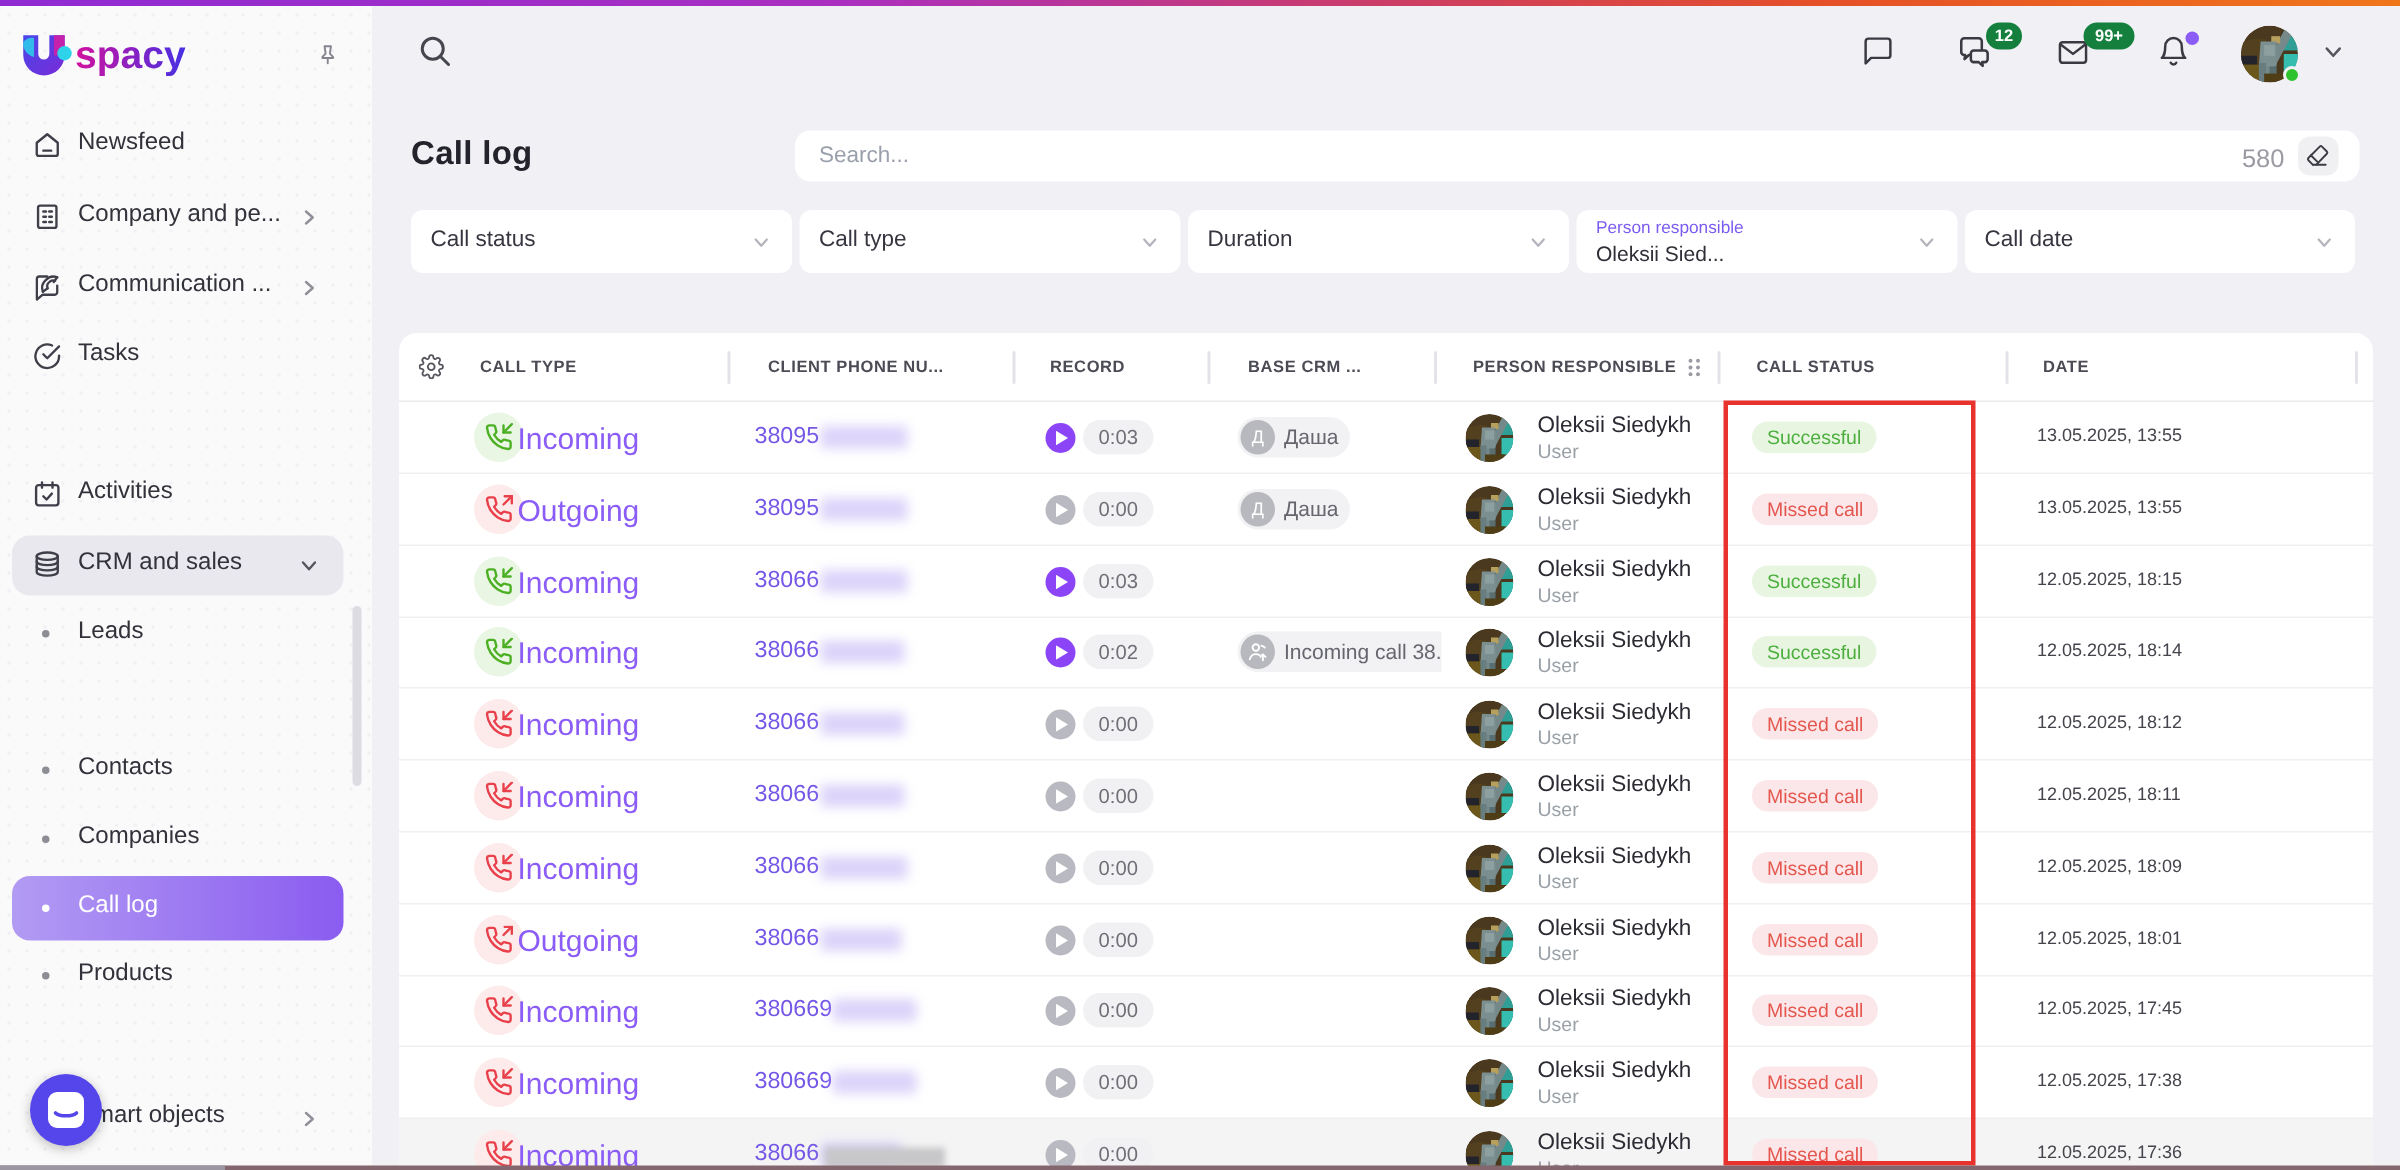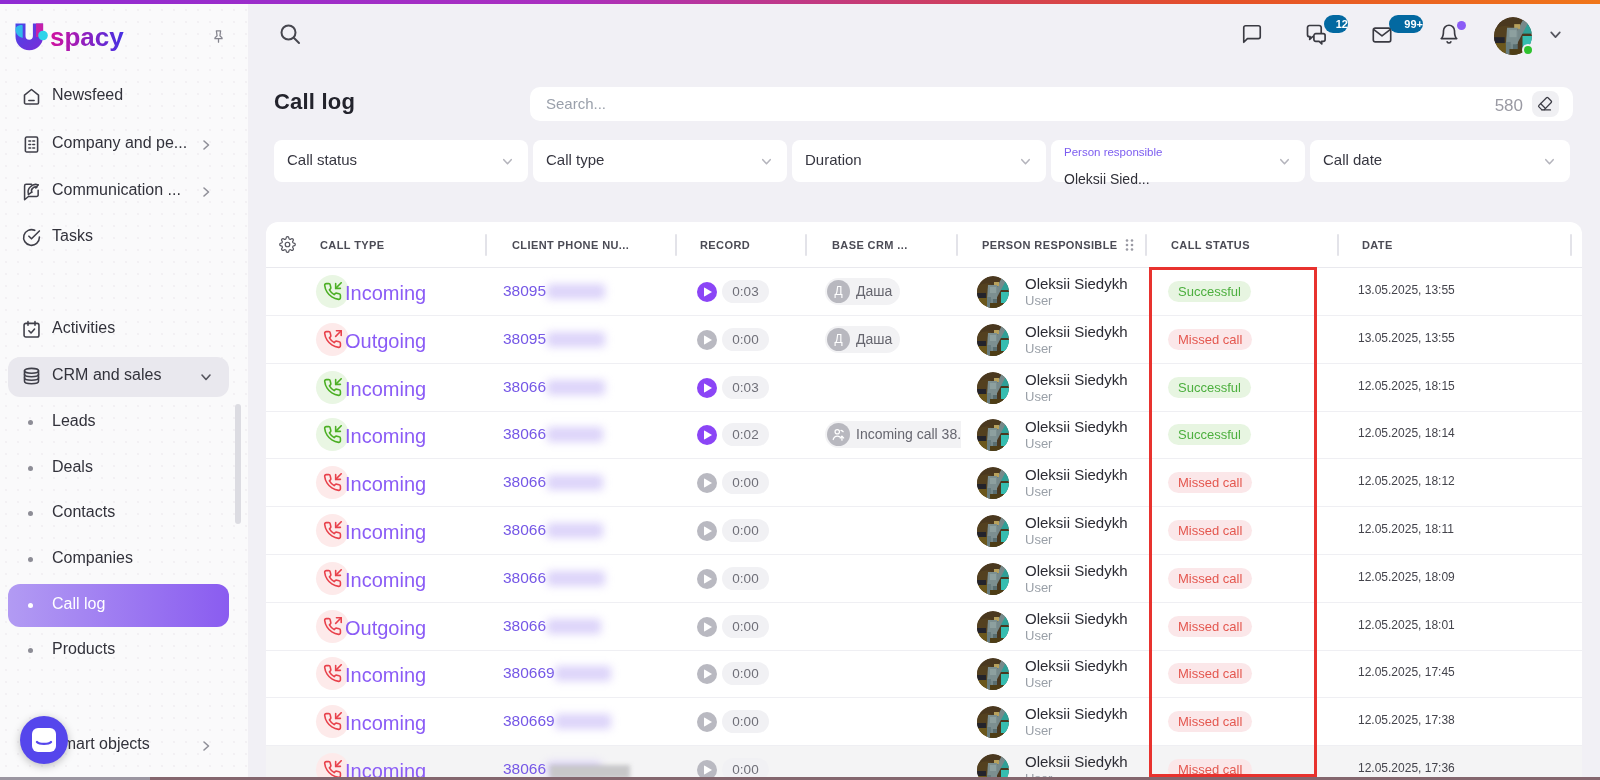--- a/index.html
+++ b/index.html
@@ -13,32 +13,32 @@
 .nav .lb{position:absolute;left:52px;top:12px;font-size:16px;color:#32323b;white-space:nowrap}
 .nav .ch{position:absolute;left:199px;top:16px;width:14px;height:14px}
 .sub .lb{left:52px}
 .dot{position:absolute;left:28px;top:20px;width:5px;height:5px;border-radius:50%;background:#8d8d96}
 #crmbg{position:absolute;left:8px;top:353px;width:221px;height:40px;background:#e9e8ee;border-radius:12px}
 #callogbg{position:absolute;left:8px;top:580px;width:221px;height:43px;border-radius:12px;background:linear-gradient(90deg,#b29bf3,#8a5cf0)}
 #launcher{position:absolute;left:20px;top:712px;width:48px;height:48px;border-radius:50%;background:#5546ec;z-index:25;box-shadow:0 2px 8px rgba(0,0,0,0.25)}
 #sb-scroll{position:absolute;left:235px;top:400px;width:6px;height:120px;border-radius:3px;background:#dcdce2}
 
 #topbar{position:absolute;left:248px;top:4px;width:1352px;height:66px;background:#f1f0f5;z-index:10}
-.badge{position:absolute;background:#0369a1;color:#fff;font-size:11px;font-weight:bold;border-radius:9px;text-align:right;line-height:17px;z-index:12}
+.badge{position:absolute;background:#15803d;color:#fff;font-size:11px;font-weight:bold;border-radius:9px;text-align:center;line-height:17px;z-index:12}
 
 #title{position:absolute;left:274px;top:89px;font-size:22px;font-weight:700;color:#23232c;letter-spacing:0.2px}
 #searchbar{position:absolute;left:530px;top:87px;width:1043px;height:34px;background:#fff;border-radius:10px;}
 #searchbar .ph{position:absolute;left:16px;top:8px;font-size:15px;color:#9aa0ab}
 #searchbar .cnt{position:absolute;right:50px;top:9px;font-size:17px;color:#9a9aa3}
 #searchbar .er{position:absolute;right:14px;top:4px;width:27px;height:26px;border-radius:8px;background:#f0f0f3}
 .filter{position:absolute;top:140px;height:42px;background:#fff;border-radius:8px;}
 .filter .tx{position:absolute;left:13px;top:11px;font-size:15px;color:#363640}
 .filter .ch{position:absolute;right:14px;top:15px;width:13px;height:13px}
 .filter .lab{position:absolute;left:13px;top:6px;font-size:11.5px;color:#7c5cf0}
-.filter .val{position:absolute;left:13px;top:31px;font-size:14px;color:#2f2f38}
+.filter .val{position:absolute;left:13px;top:21px;font-size:14px;color:#2f2f38}
 
 #card{position:absolute;left:266px;top:222px;width:1316px;height:558px;background:#fff;border-radius:12px 12px 0 0}
 #thead{position:absolute;left:266px;top:222px;width:1316px;height:46px;border-bottom:1px solid #e9e9ee}
 .hcell{position:absolute;top:17px;font-size:11px;font-weight:bold;color:#4b4b55;letter-spacing:0.4px;white-space:nowrap}
 .hsep{position:absolute;top:12px;width:2px;height:22px;background:#e3e3e9;border-radius:1px}
 .row{position:absolute;left:266px;width:1316px;height:48px;border-bottom:1px solid #efeff3}
 .pic{position:absolute;left:50px;top:7px;width:33px;height:33px;border-radius:50%}
 .pic.g{background:#e9f6e3}
 .pic.r{background:#fdeaea}
 .pic svg{position:absolute;left:7px;top:7px}
@@ -291,24 +291,20 @@
       </svg>
       <span class="lb">CRM and sales</span>
       <svg class="ch" viewBox="0 0 14 14" style="color:#55555e">
         <use href="#i-chev"></use>
       </svg>
     </div>
   <div class="nav sub" style="top:396px">
       <span class="dot"></span>
       <span class="lb">Leads</span>
     </div>
-  <div class="nav sub" style="top:442px">
-      <span class="dot"></span>
-      <span class="lb">Deals</span>
-    </div>
   <div class="nav sub" style="top:487px">
       <span class="dot"></span>
       <span class="lb">Contacts</span>
     </div>
   <div class="nav sub" style="top:533px">
       <span class="dot"></span>
       <span class="lb">Companies</span>
     </div>
   <div id="callogbg"></div>
   <div class="nav sub" style="top:579px">

